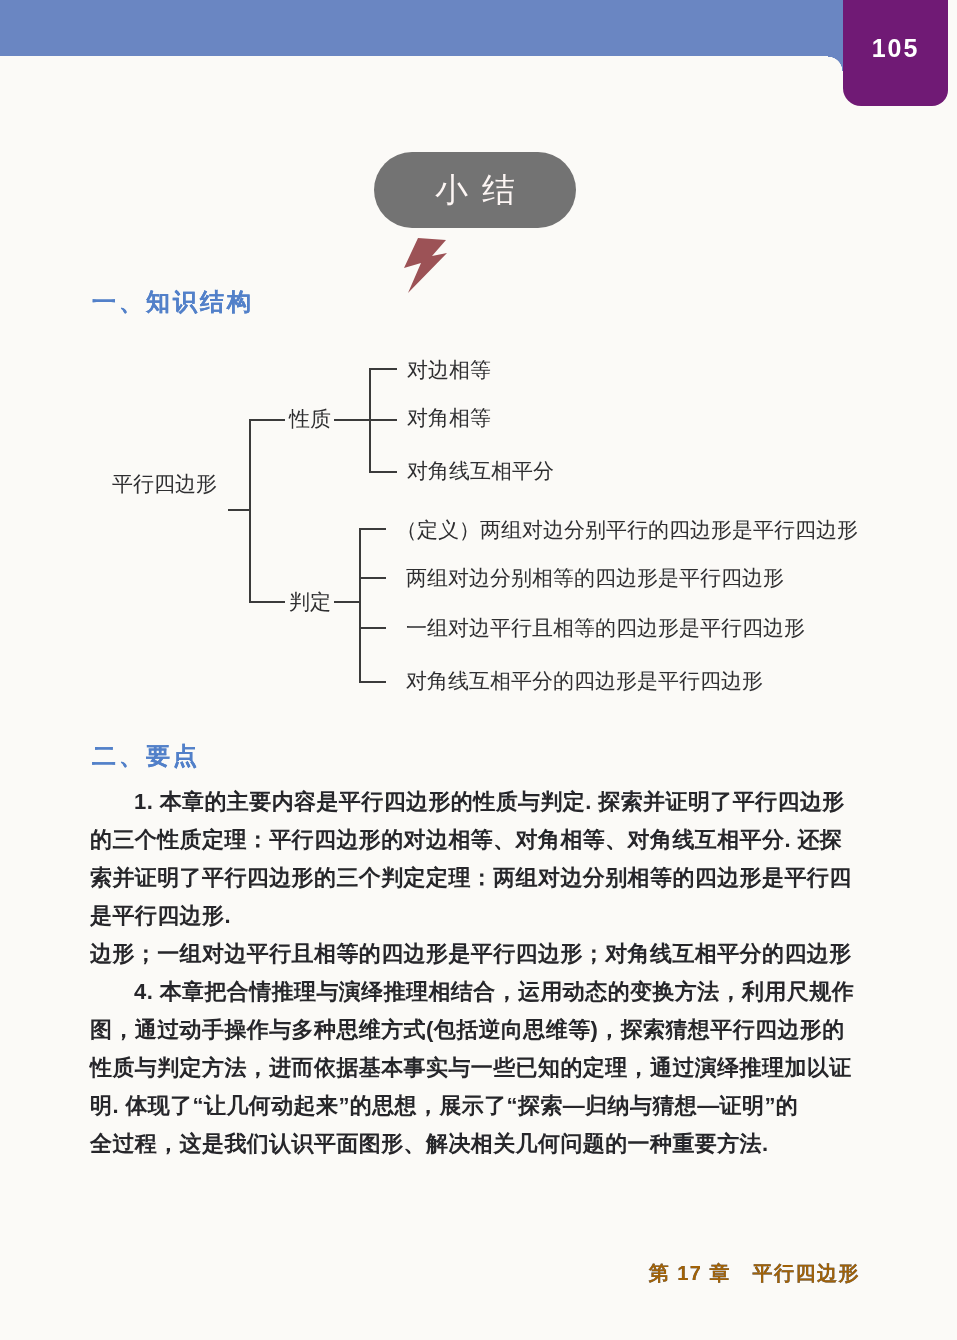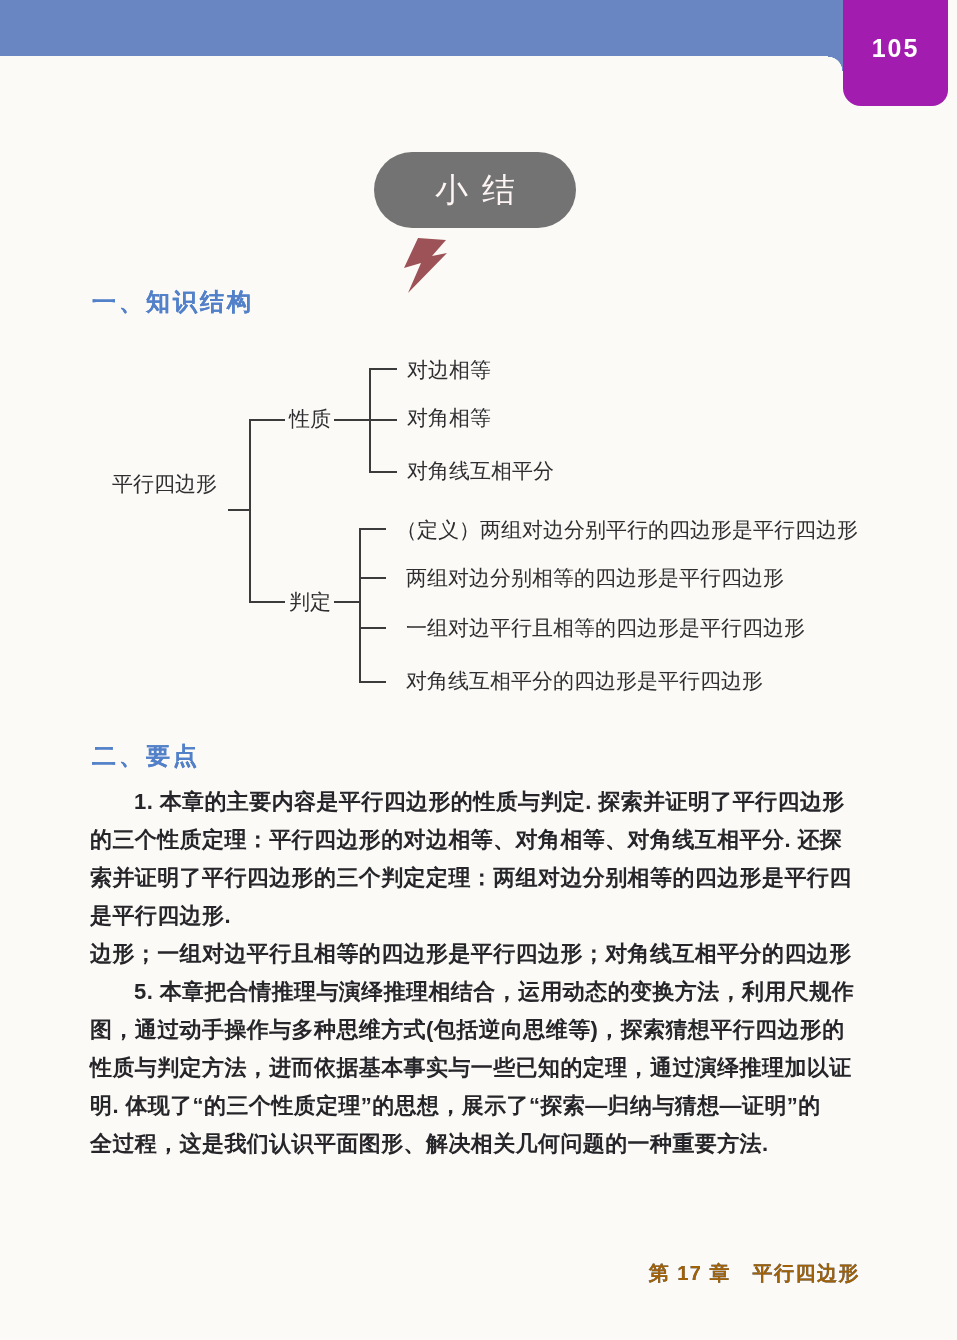--- a/index.html
+++ b/index.html
@@ -6,21 +6,21 @@
   body{
     width:957px;height:1340px;
     background:#fbfaf7;
     font-family:"Liberation Sans", sans-serif;
     position:relative;overflow:hidden;
   }
   .page{position:absolute;inset:0;}
 
   
   .band{position:absolute;left:0;top:0;width:948px;height:56px;background:#6a86c2;}
-  .tab{position:absolute;left:843px;top:0;width:105px;height:106px;background:#a21caf;
+  .tab{position:absolute;left:843px;top:0;width:105px;height:106px;background:#701a75;
        border-radius:0 0 16px 18px;}
   .fillet{position:absolute;left:828px;top:56px;width:15px;height:15px;
        background:radial-gradient(circle at 0 100%, rgba(0,0,0,0) 14px, #6a86c2 14.5px);}
   .pnum{position:absolute;left:0;top:34px;width:100%;text-align:center;
        color:#ffffff;font-size:25px;font-weight:700;letter-spacing:2px;}
 
   
   .bubble{position:absolute;left:374px;top:152px;width:202px;height:76px;
        background:#737373;border-radius:46px;display:flex;align-items:center;justify-content:center;}
   .bubble-text{color:#fdf6f4;font-size:33px;letter-spacing:14px;padding-left:14px;font-weight:500;}
@@ -99,22 +99,22 @@
 
   <div class="para" style="top:783px;">
     <div class="pline indent">1. 本章的主要内容是平行四边形的性质与判定. 探索并证明了平行四边形</div>
     <div class="pline">的三个性质定理：平行四边形的对边相等、对角相等、对角线互相平分. 还探</div>
     <div class="pline">索并证明了平行四边形的三个判定定理：两组对边分别相等的四边形是平行四</div>
     <div class="pline">是平行四边形.</div>
     <div class="pline">边形；一组对边平行且相等的四边形是平行四边形；对角线互相平分的四边形</div>
   </div>
 
   <div class="para" style="top:973px;">
-    <div class="pline indent">5. 本章把合情推理与演绎推理相结合，运用动态的变换方法，利用尺规作</div>
+    <div class="pline indent">4. 本章把合情推理与演绎推理相结合，运用动态的变换方法，利用尺规作</div>
     <div class="pline">图，通过动手操作与多种思维方式(包括逆向思维等)，探索猜想平行四边形的</div>
     <div class="pline">性质与判定方法，进而依据基本事实与一些已知的定理，通过演绎推理加以证</div>
-    <div class="pline">明. 体现了“的三个性质定理”的思想，展示了“探索—归纳与猜想—证明”的</div>
+    <div class="pline">明. 体现了“让几何动起来”的思想，展示了“探索—归纳与猜想—证明”的</div>
     <div class="pline">全过程，这是我们认识平面图形、解决相关几何问题的一种重要方法.</div>
   </div>
 
   <div class="footer">第 17 章　平行四边形</div>
 
 </div>
 
 </body></html>

